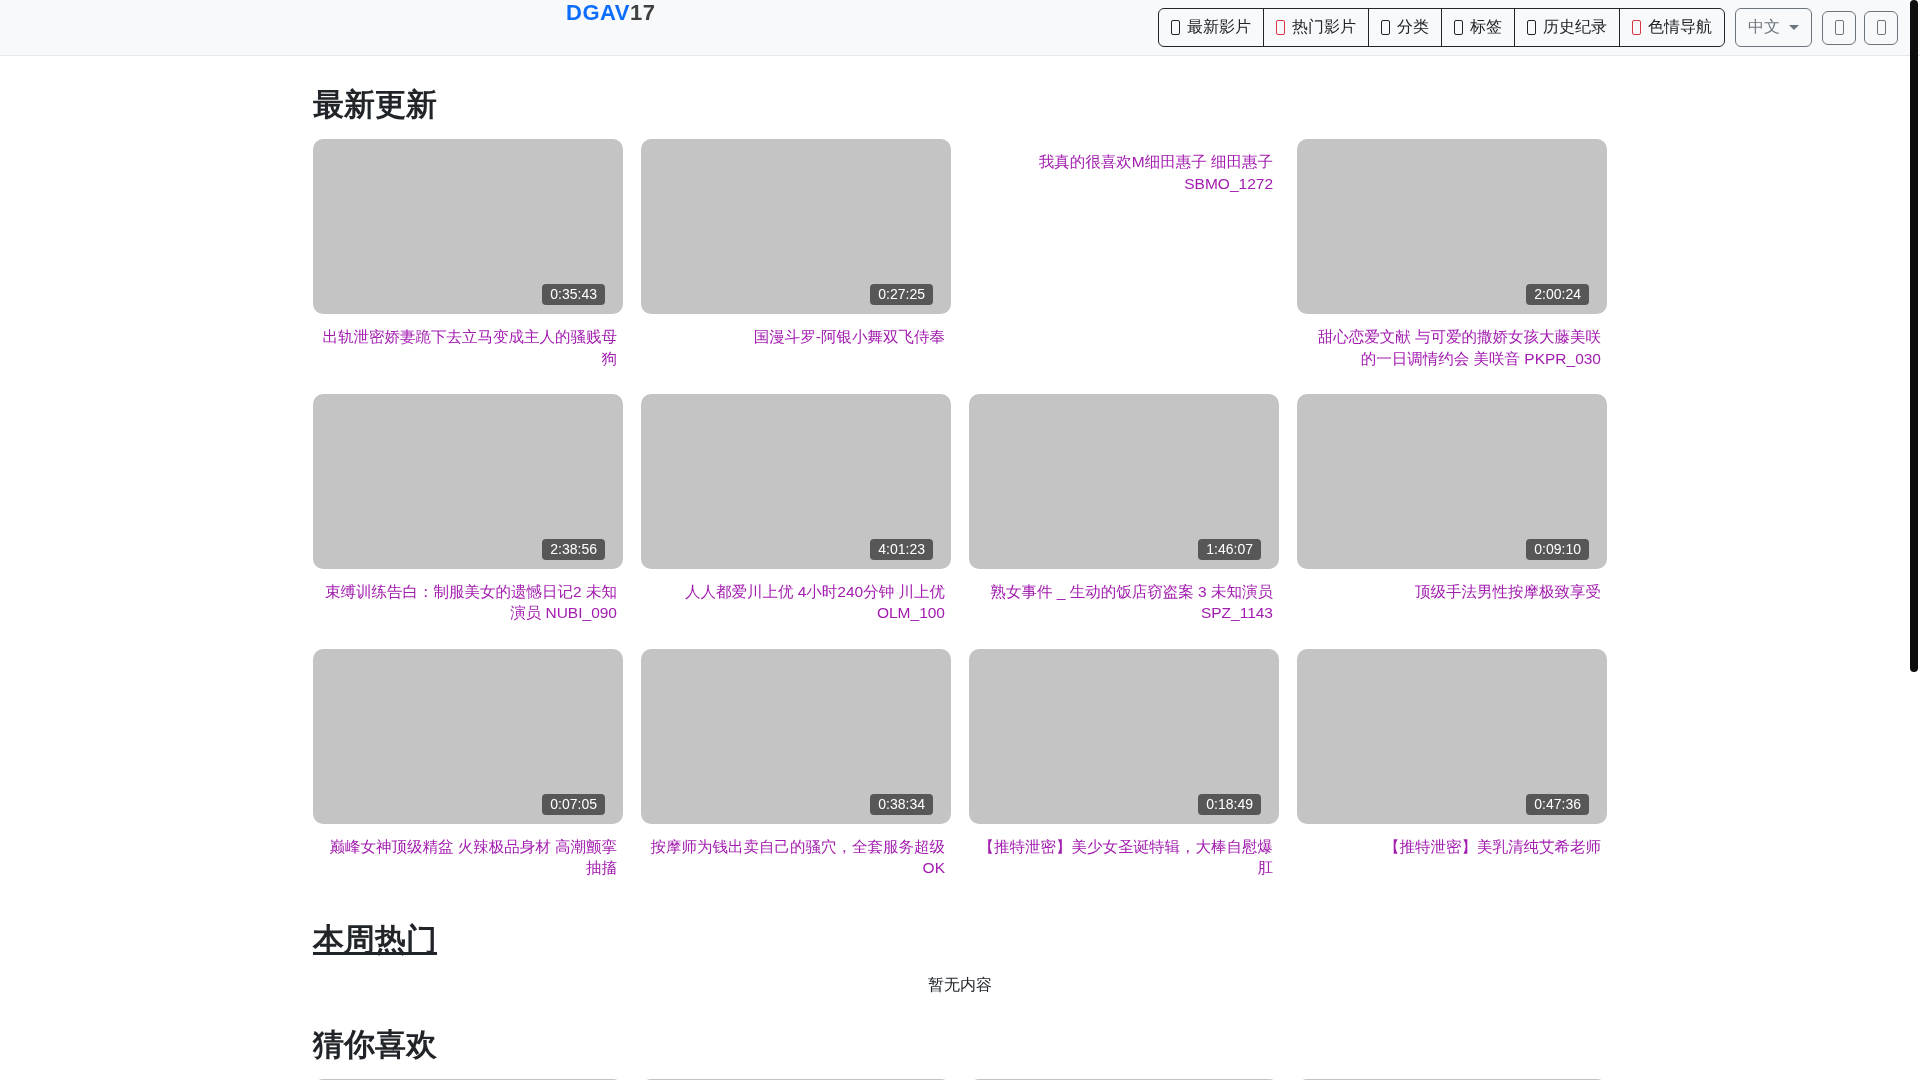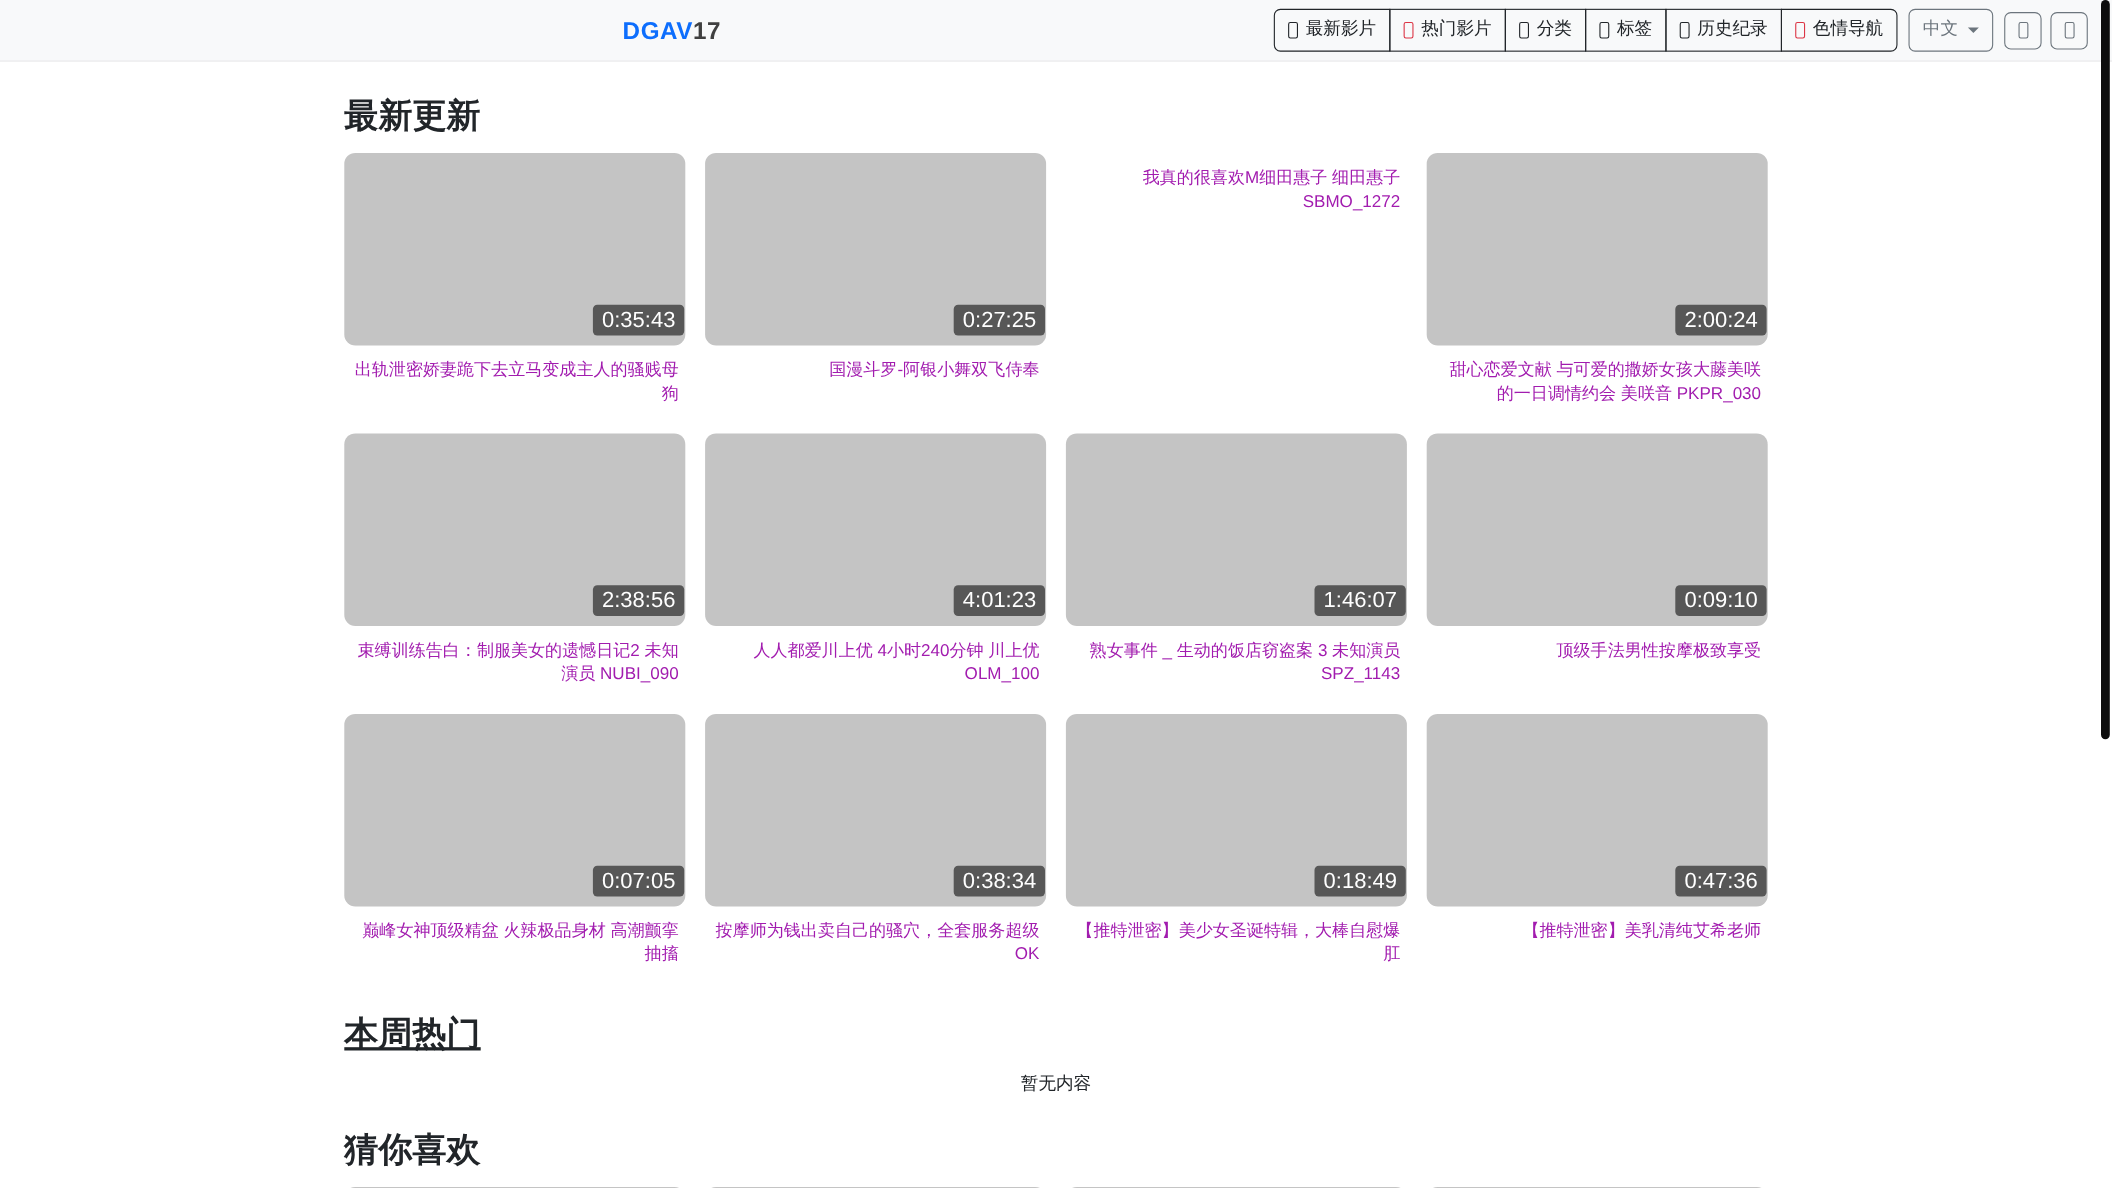--- a/index.html
+++ b/index.html
@@ -18,21 +18,21 @@
     border-bottom: 1px solid #e8e8ea;
     display: flex;
     align-items: center;
     justify-content: flex-end;
     padding-right: 22px;
   }
   .brand {
     position: absolute;
     left: 566px; top: 0;
     height: 56px;
-    display: flex; align-items: center;
+    display: flex; align-items: flex-start;
     font-size: 22px; font-weight: 700;
     letter-spacing: 0.5px;
     text-decoration: none;
     cursor: pointer;
   }
   .brand .b-main { color: #0d6efd; }
   .brand .b-accent { color: #404040; }
 
   .btn-group { display: flex; }
   .btn {
@@ -106,24 +106,24 @@
   .video-card { cursor: pointer; }
   .thumb {
     position: relative;
     width: 100%;
     height: 175px;
     background: #c4c4c4;
     border-radius: 10px;
   }
   .duration-badge {
     position: absolute;
-    right: 1px; bottom: 9px;
+    right: 18px; bottom: 9px;
     background: rgba(20,20,20,0.62);
     color: #ffffff;
-    font-size: 20px;
+    font-size: 14px;
     line-height: 1.2;
     padding: 2px 8px;
     border-radius: 4px;
   }
   .video-title {
     margin: 12px 6px 25px 6px;
     font-size: 15.5px;
     line-height: 1.38;
     text-align: right;
     color: #a21caf;

